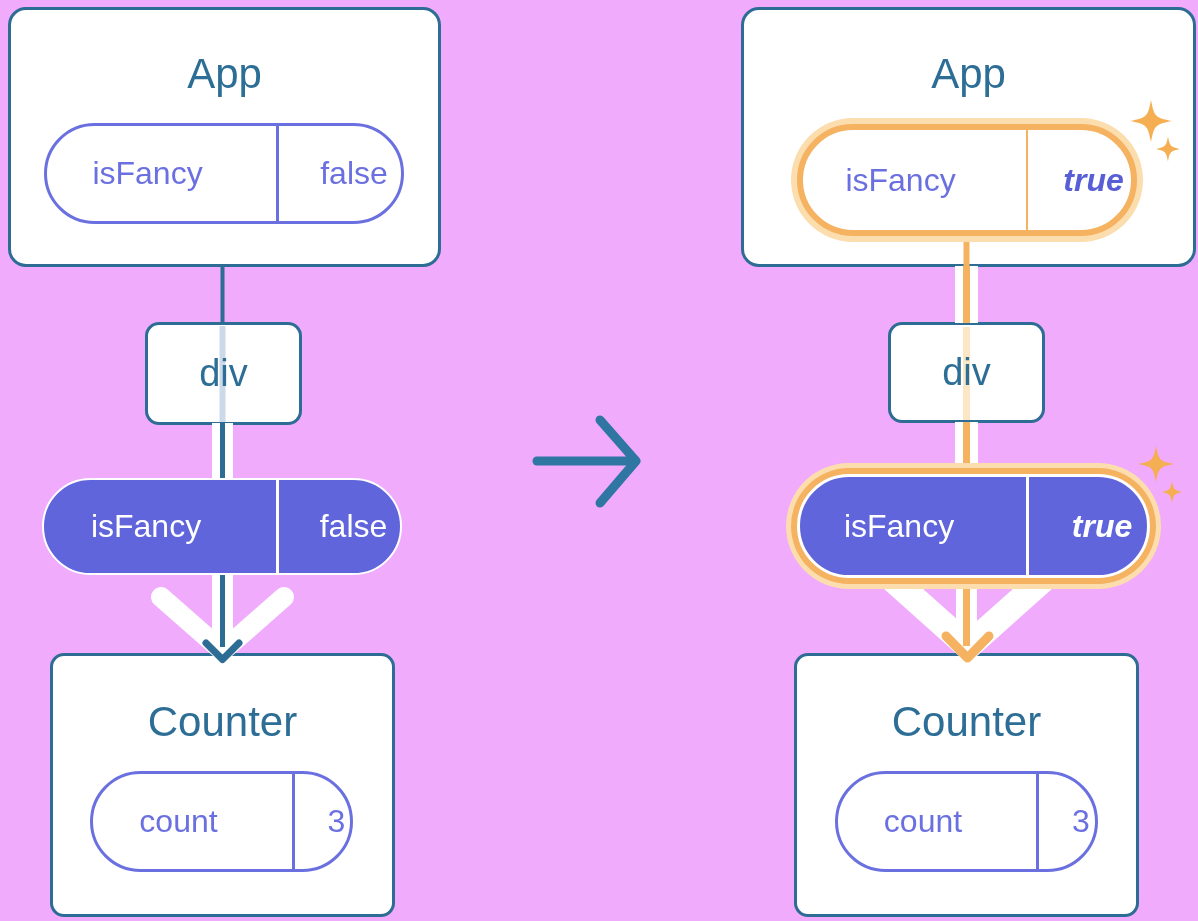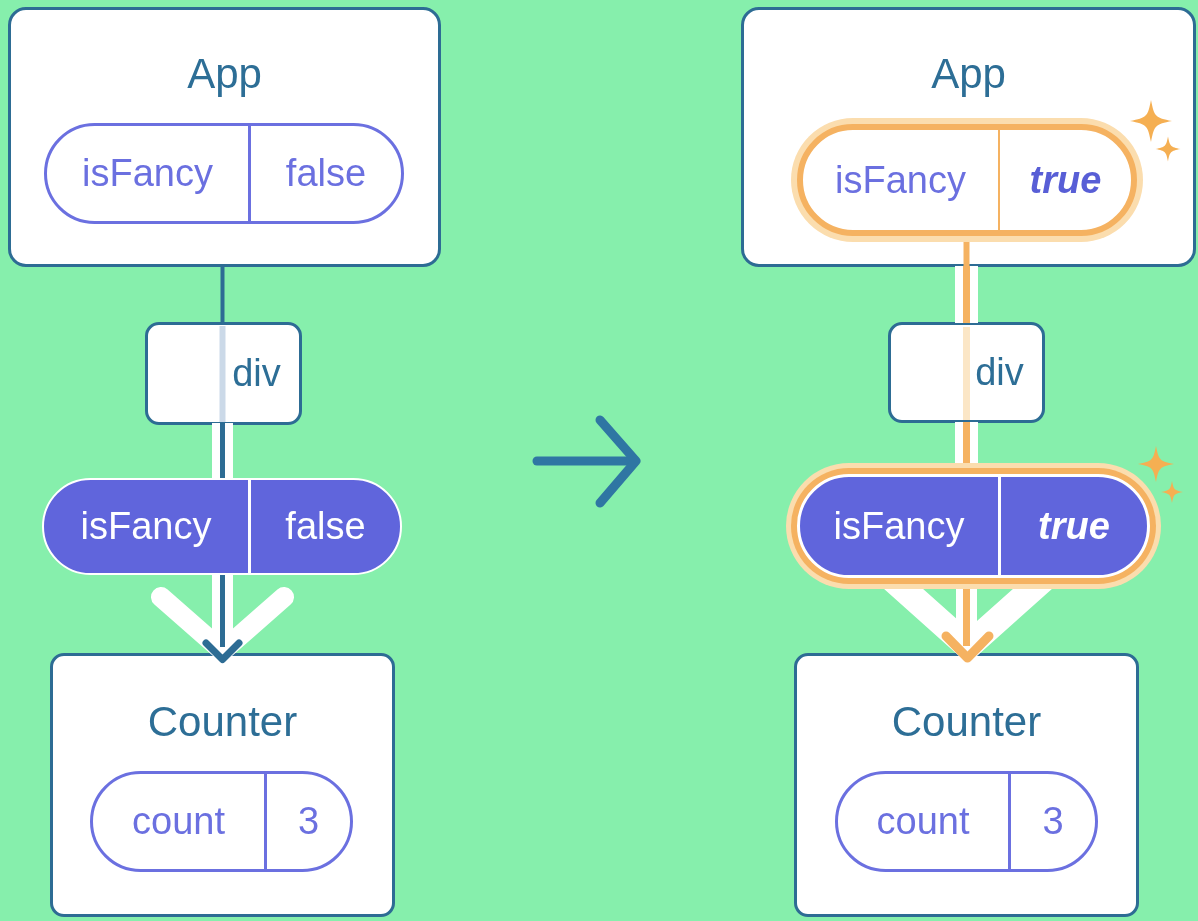--- a/index.html
+++ b/index.html
@@ -1,27 +1,27 @@
 <!DOCTYPE html>
 <html><head>
 <meta charset="utf-8">
 <style>
   html,body{margin:0;padding:0;background:#4A6470;}
-  .canvas{position:relative;width:1198px;height:921px;background:#86efac;
+  .canvas{position:relative;width:1198px;height:921px;background:#f0abfc;
           font-family:"Liberation Sans",sans-serif;overflow:hidden;}
   .card{position:absolute;background:#fff;border:3px solid #2D6C94;box-sizing:border-box;z-index:1;}
   .rad16{border-radius:18px;} .rad14{border-radius:14px;}
   .title{position:absolute;z-index:4;color:#2D6E96;font-weight:500;text-align:center;
          font-size:42px;pointer-events:none;}
   .title-center{position:absolute;z-index:4;color:#2D6E96;font-weight:500;font-size:38px;
-         display:flex;align-items:center;justify-content:center;pointer-events:none;margin-left:33px;}
+         display:flex;align-items:center;justify-content:center;pointer-events:none;}
   .overlay{position:absolute;left:0;top:0;z-index:2;}
   .overlay-top{position:absolute;left:0;top:0;z-index:5;pointer-events:none;}
   .pill{position:absolute;display:flex;align-items:stretch;box-sizing:border-box;z-index:3;
-        font-size:38px;font-weight:400;}
+        font-size:32px;font-weight:400;gap:28px;}
   .cell{display:flex;align-items:center;justify-content:center;box-sizing:border-box;}
   .div-bar{flex:none;}
   .pill-outline{background:#fff;border:3px solid #6B70E0;border-radius:52px;color:#6B70E0;}
   .pill-outline .div-bar{width:3px;background:#6B70E0;}
   .pill-solid{background:#6065DC;border:2px solid #fff;border-radius:50px;color:#fff;}
   .pill-solid .div-bar{width:3px;background:#fff;}
   .pill-outline-fancy{background:#fff;border:6px solid #F5B261;border-radius:58px;color:#6B70E0;
         box-shadow:0 0 0 6px #FBDDAE;}
   .pill-outline-fancy .div-bar{width:2px;background:#F5B261;}
   .pill-solid-fancy{background:#6065DC;border:3px solid #fff;border-radius:52px;color:#fff;

